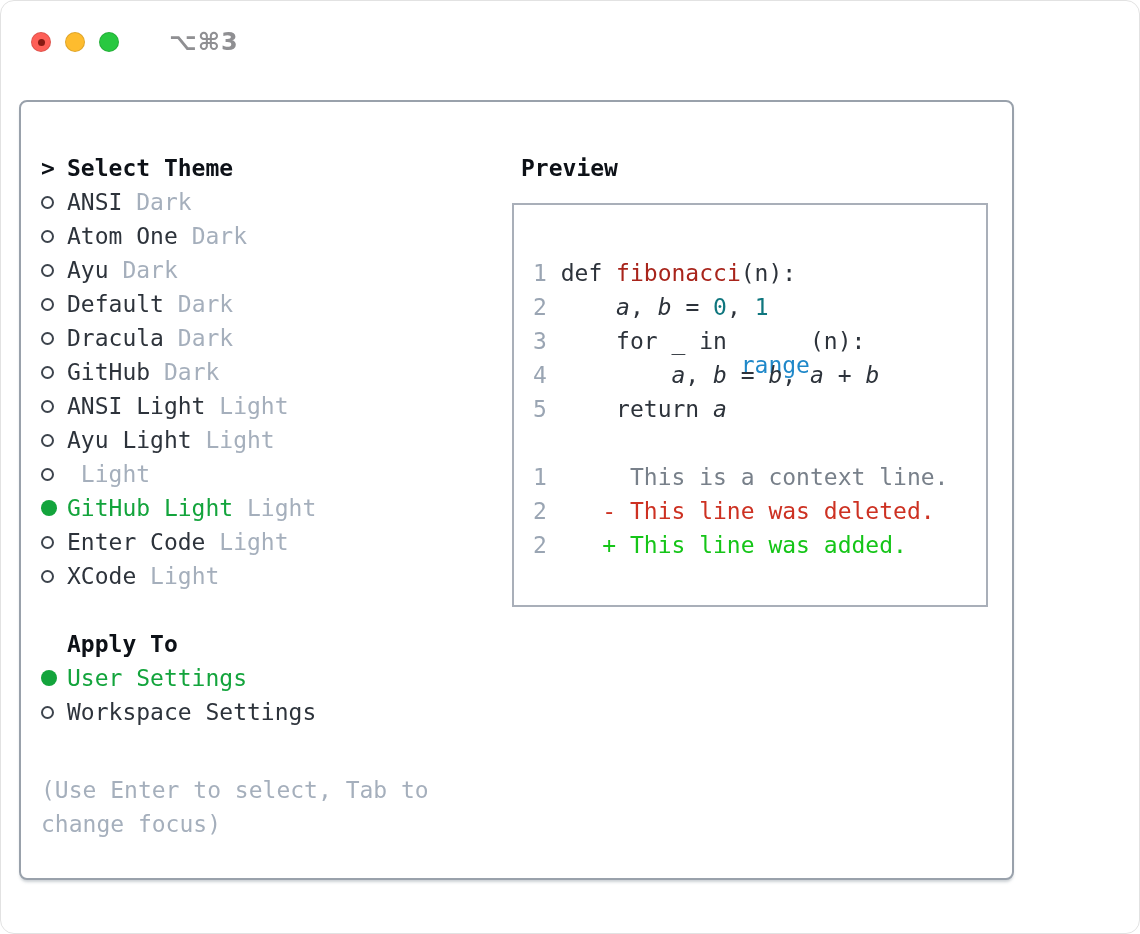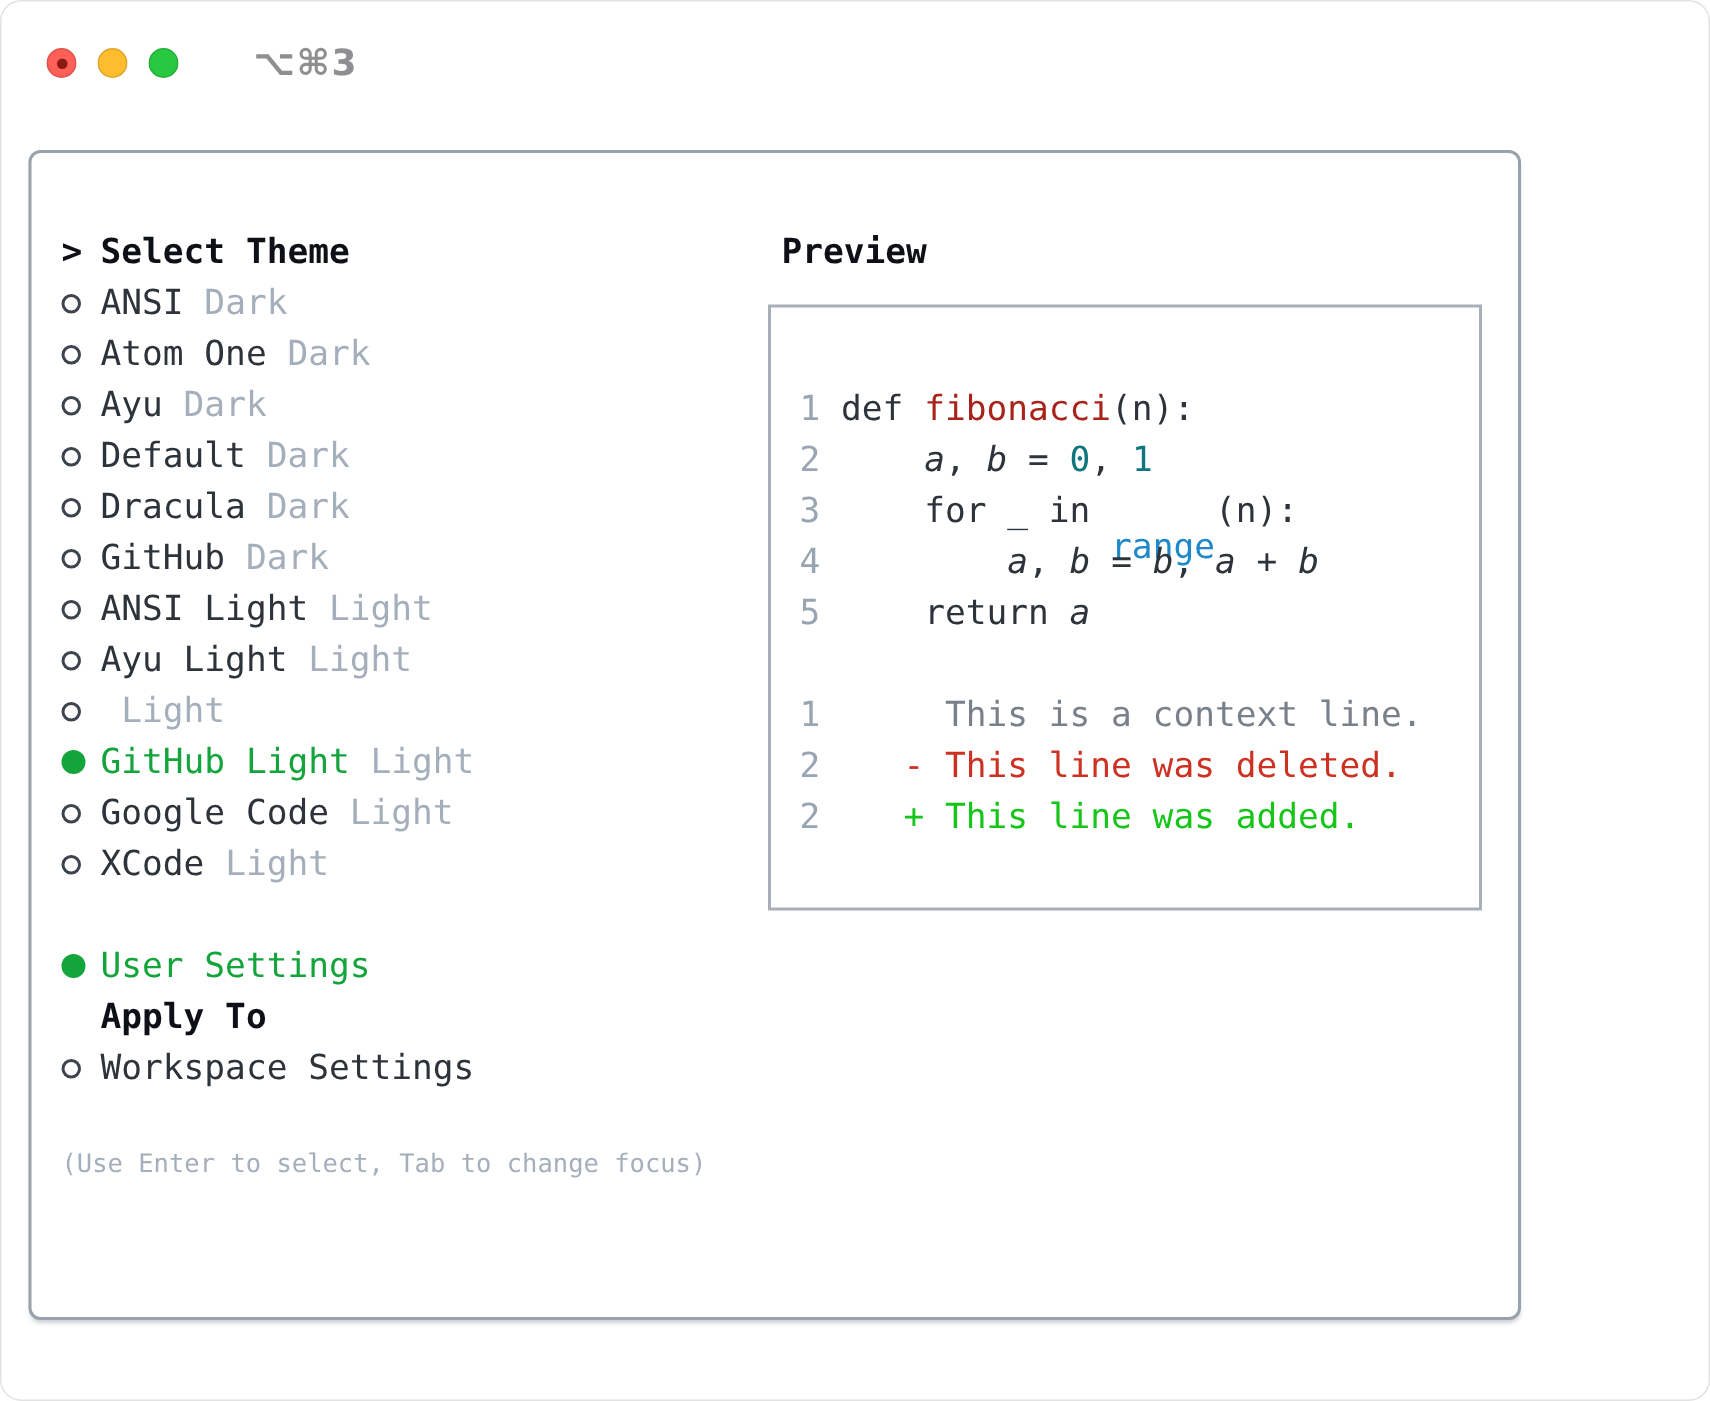--- a/index.html
+++ b/index.html
@@ -28,21 +28,21 @@
   .row{display:flex;align-items:center;height:34px;white-space:pre;font-size:23px;color:var(--text);}
   .marker{display:flex;align-items:center;width:26px;flex:0 0 26px;color:var(--text);}
   .pointer{font-weight:bold;color:var(--heading);}
   .hdr{font-weight:bold;color:var(--heading);}
   .dot{width:13px;height:13px;border-radius:50%;border:2px solid #3d444d;background:transparent;}
   .dot.filled{width:16px;height:16px;border:none;background:var(--green);}
   .row.selected .name{color:var(--green);}
   .tag{color:var(--muted);}
   .apply-section{margin-top:34px;}
   .hint{
-    margin-top:30px;max-width:430px;font-size:17px;line-height:34px;
+    margin-top:44px;max-width:430px;font-size:23px;line-height:34px;
     color:var(--muted);white-space:normal;
   }
   .preview-label{position:absolute;left:484px;top:49px;margin-left:16px;}
   .preview-box{
     position:absolute;left:491px;top:101px;width:476px;height:404px;
     border:2px solid var(--preview_border);padding:51px 0 0 19px;background:#fff;
   }
   .code-row{font-size:23px;}
   .lineno{color:var(--lineno);}
   .var{font-style:italic;}
@@ -70,30 +70,30 @@
       <div class="row"><span class="marker"><span class="dot"></span></span><span class="name">ANSI</span><span class="tag"> Dark</span></div>
           <div class="row"><span class="marker"><span class="dot"></span></span><span class="name">Atom One</span><span class="tag"> Dark</span></div>
           <div class="row"><span class="marker"><span class="dot"></span></span><span class="name">Ayu</span><span class="tag"> Dark</span></div>
           <div class="row"><span class="marker"><span class="dot"></span></span><span class="name">Default</span><span class="tag"> Dark</span></div>
           <div class="row"><span class="marker"><span class="dot"></span></span><span class="name">Dracula</span><span class="tag"> Dark</span></div>
           <div class="row"><span class="marker"><span class="dot"></span></span><span class="name">GitHub</span><span class="tag"> Dark</span></div>
           <div class="row"><span class="marker"><span class="dot"></span></span><span class="name">ANSI Light</span><span class="tag"> Light</span></div>
           <div class="row"><span class="marker"><span class="dot"></span></span><span class="name">Ayu Light</span><span class="tag"> Light</span></div>
           <div class="row"><span class="marker"><span class="dot"></span></span><span class="tag"> Light</span></div>
           <div class="row selected"><span class="marker"><span class="dot filled"></span></span><span class="name">GitHub Light</span><span class="tag"> Light</span></div>
-          <div class="row"><span class="marker"><span class="dot"></span></span><span class="name">Google Code</span><span class="tag"> Light</span></div>
+          <div class="row"><span class="marker"><span class="dot"></span></span><span class="name">Enter Code</span><span class="tag"> Light</span></div>
           <div class="row"><span class="marker"><span class="dot"></span></span><span class="name">XCode</span><span class="tag"> Light</span></div>
         </div>
 
       <div id="apply-list" class="apply-section">
-        <div class="row selected"><span class="marker"><span class="dot filled"></span></span><span class="name">User Settings</span></div>
-      <div class="row">
+        <div class="row">
           <span class="marker"></span>
           <span class="hdr">Apply To</span>
         </div>
+      <div class="row selected"><span class="marker"><span class="dot filled"></span></span><span class="name">User Settings</span></div>
           <div class="row"><span class="marker"><span class="dot"></span></span><span class="name">Workspace Settings</span></div>
         </div>
 
       <div class="hint">(Use Enter to select, Tab to change focus)</div>
     </div>
 
     <div class="row preview-label">
       <span class="hdr">Preview</span>
     </div>
 

